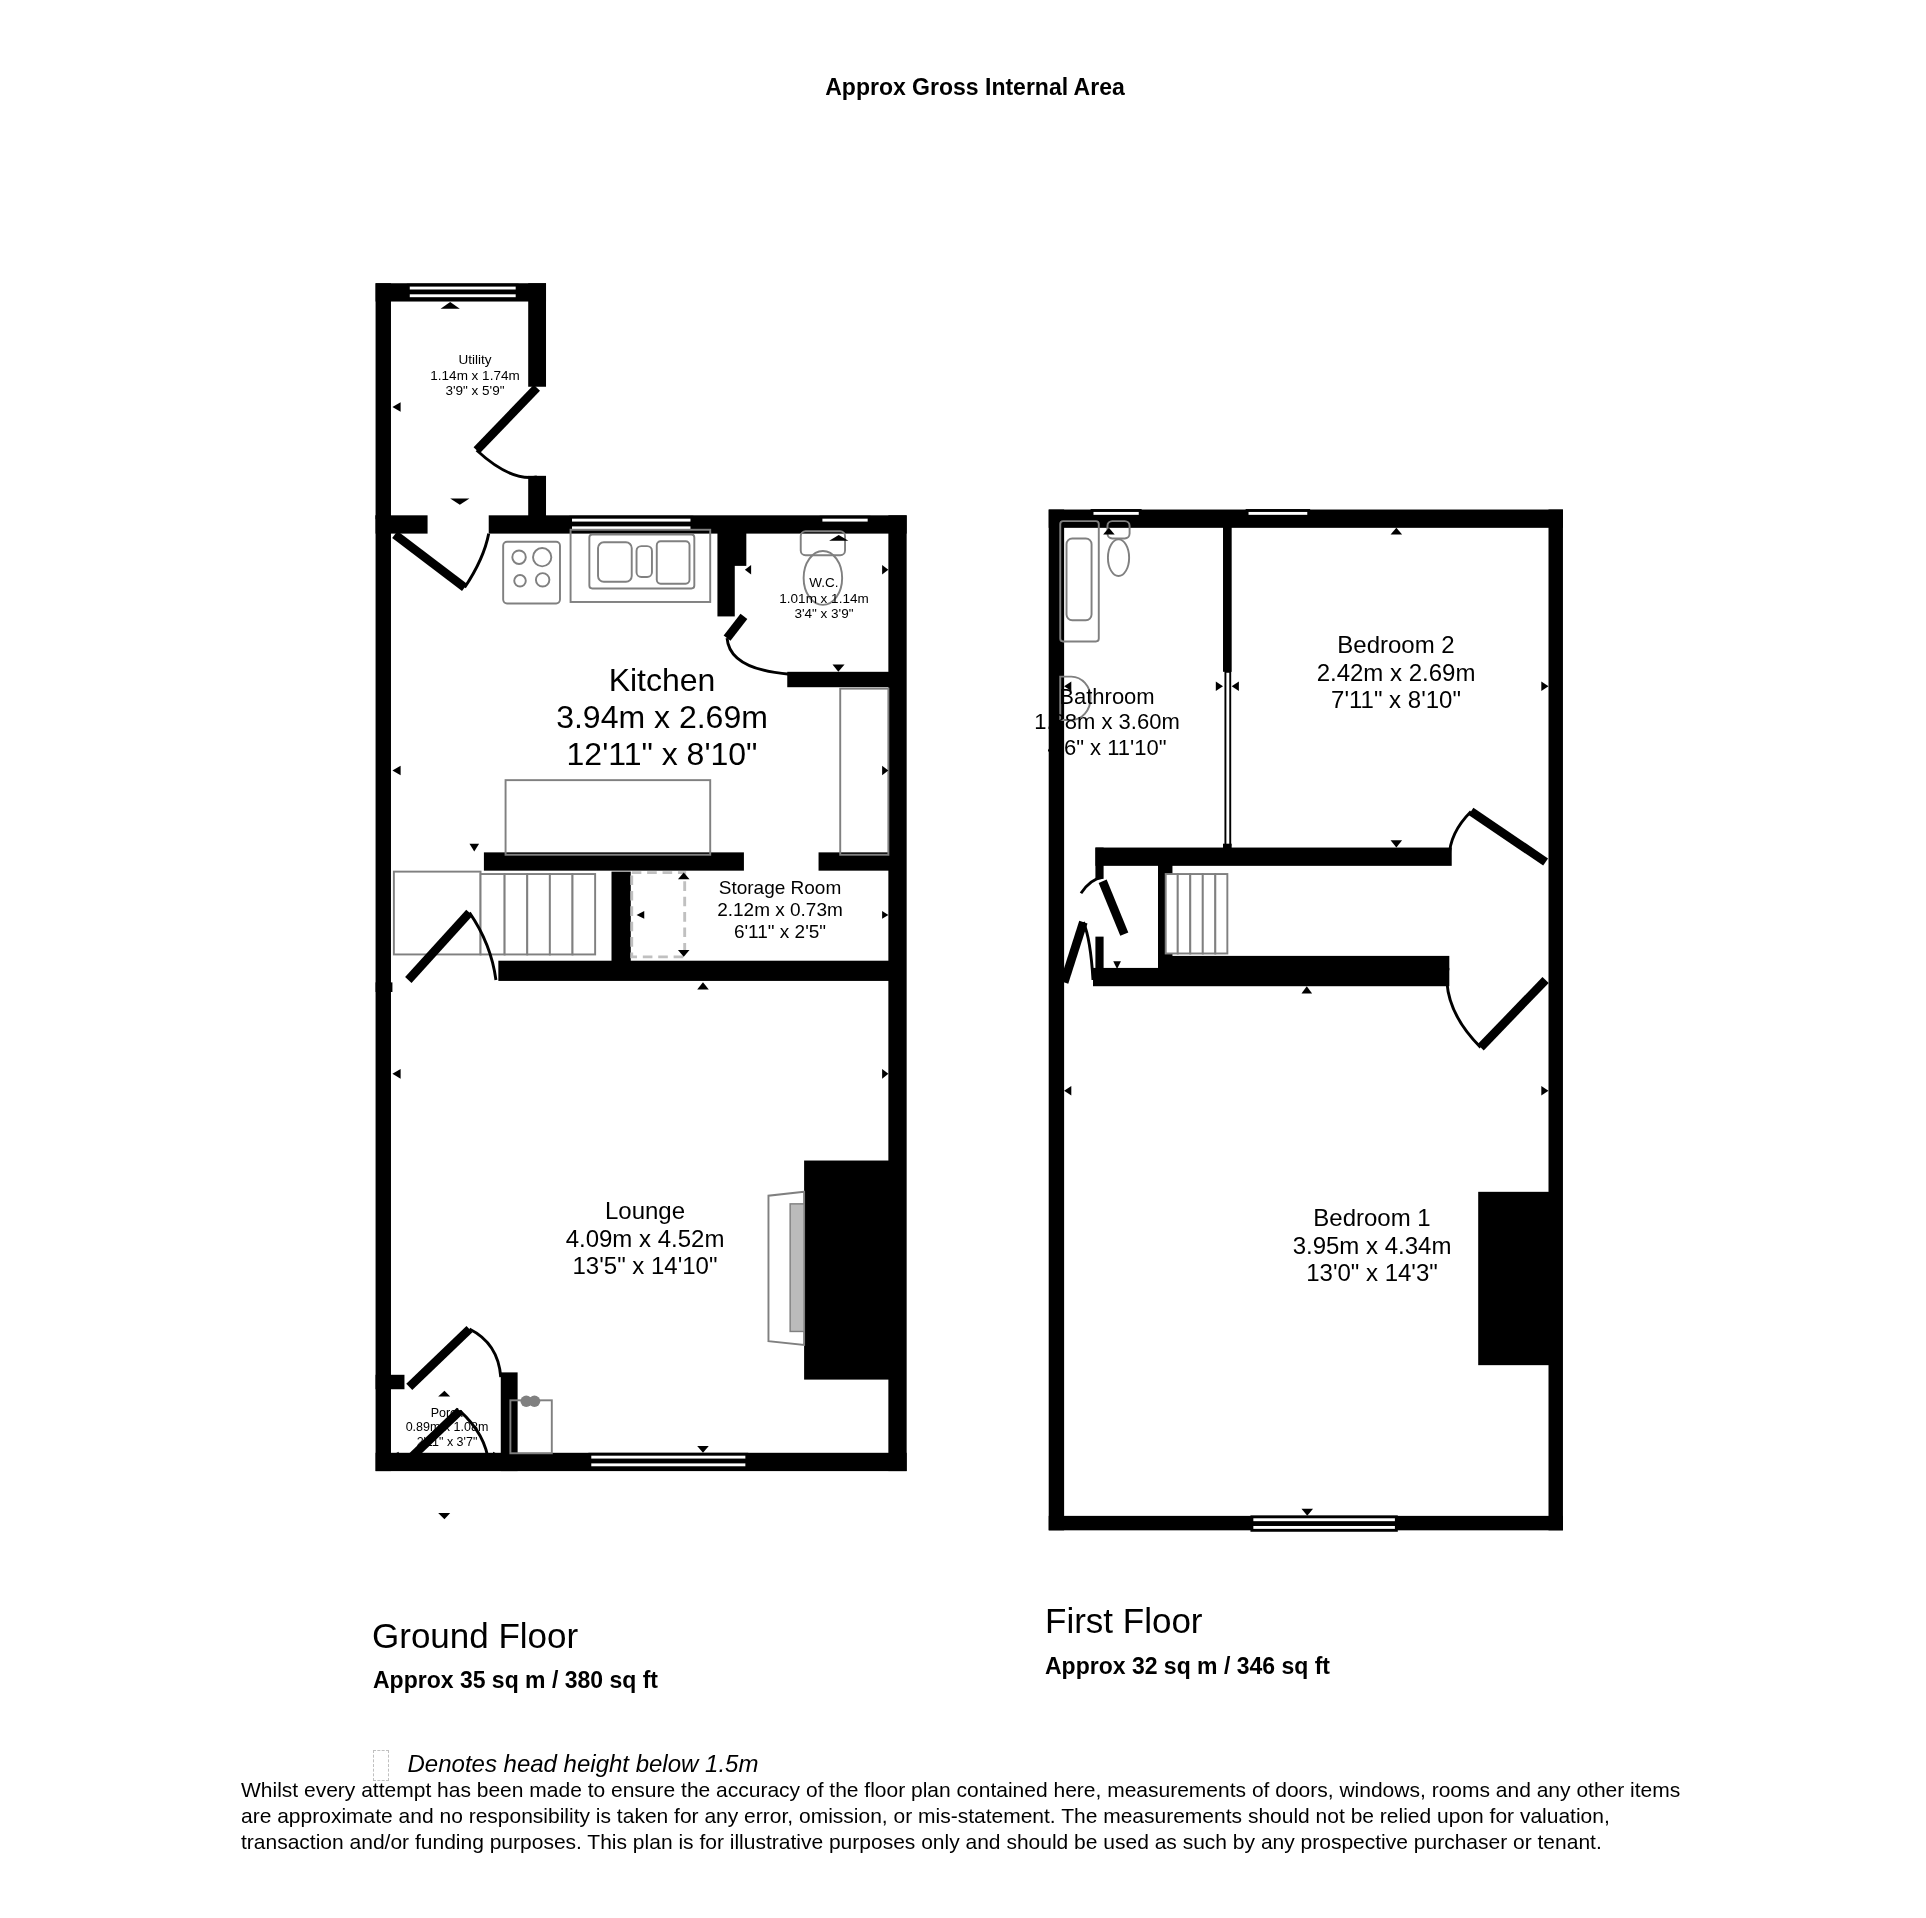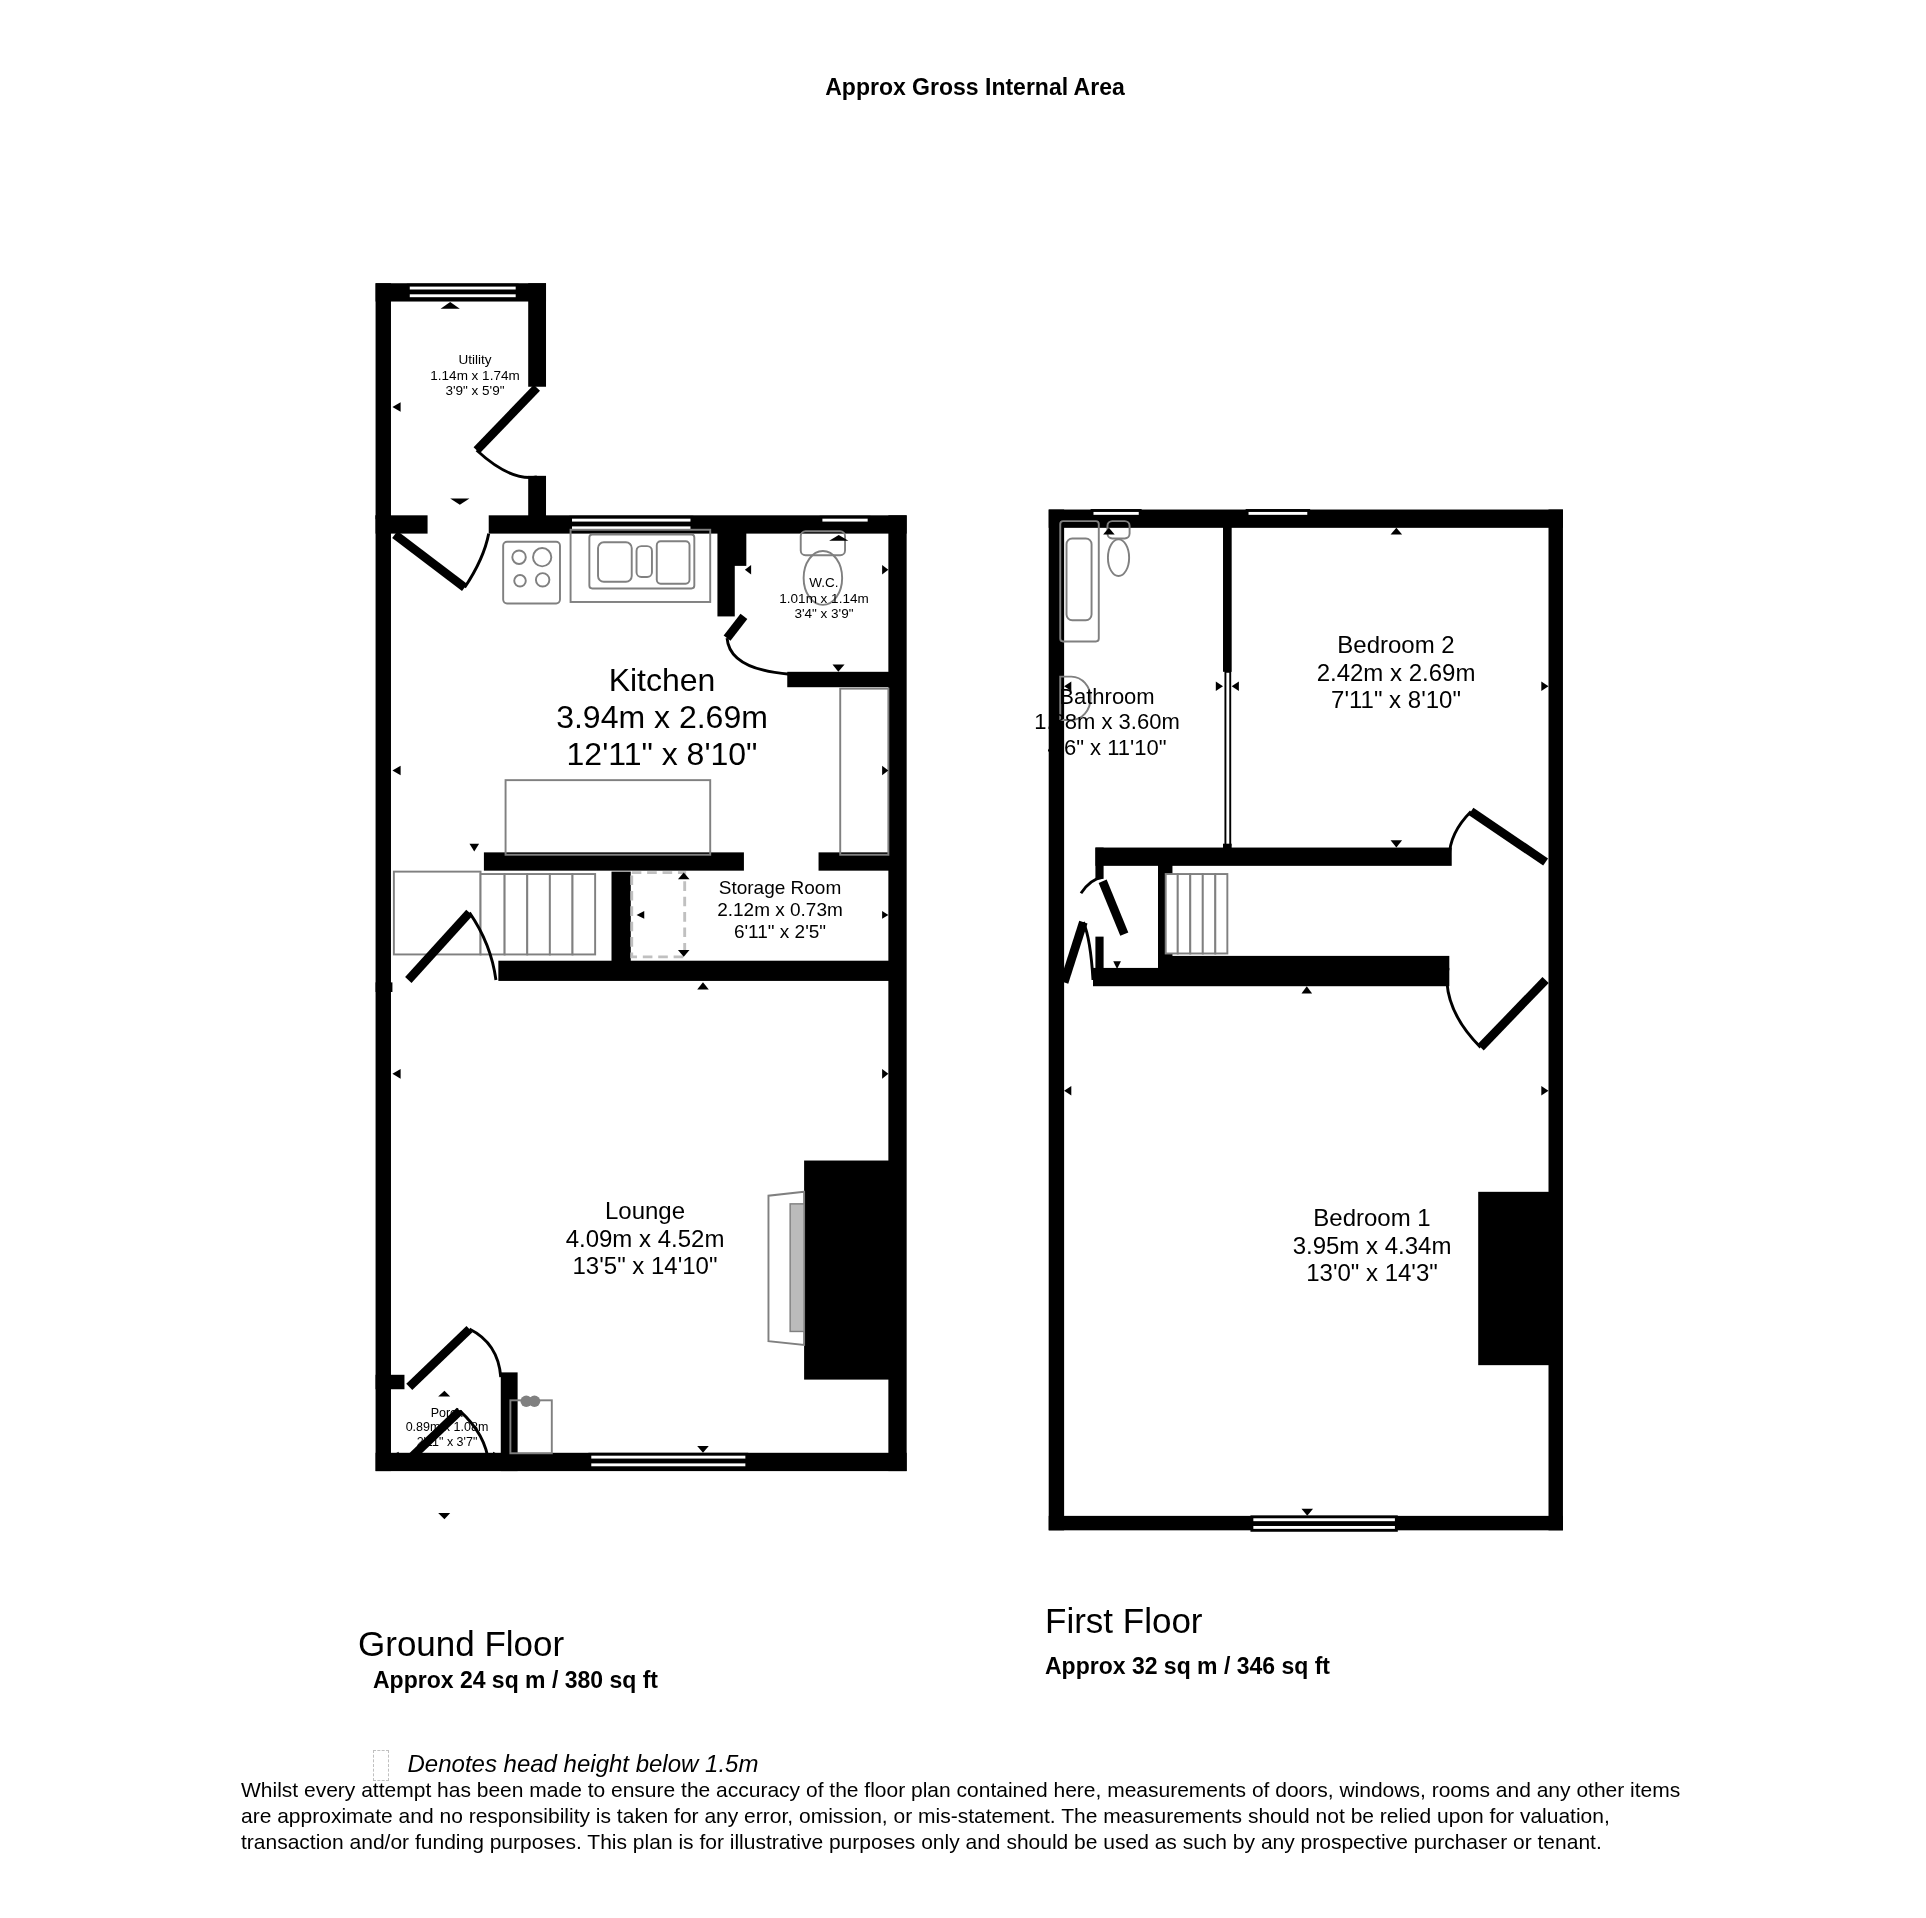--- a/index.html
+++ b/index.html
@@ -268,22 +268,22 @@
   <div class="name">Bedroom 2</div>
   <div>2.42m x 2.69m</div>
   <div>7'11" x 8'10"</div>
 </div>
 <div class="room-label" style="left:1372px; top:1204px; font-size:24px;">
   <div class="name">Bedroom 1</div>
   <div>3.95m x 4.34m</div>
   <div>13'0" x 14'3"</div>
 </div>
 
-<div class="floor-title" style="left:358px; top:1616px;margin-top:8px;">Ground Floor</div>
-<div class="floor-area" style="left:373px; top:1667px;">Approx 24 sq m / 380 sq ft</div>
+<div class="floor-title" style="left:372px; top:1616px;">Ground Floor</div>
+<div class="floor-area" style="left:373px; top:1667px;">Approx 35 sq m / 380 sq ft</div>
 <div class="floor-title" style="left:1045px; top:1601px;">First Floor</div>
 <div class="floor-area" style="left:1045px; top:1653px;">Approx 32 sq m / 346 sq ft</div>
 
 <div id="legend" class="abs">
   <span class="sw"></span><span>Denotes head height below 1.5m</span>
 </div>
 
 <div id="disclaimer" class="abs">Whilst every attempt has been made to ensure the accuracy of the floor plan contained here, measurements of doors, windows, rooms and any other items are approximate and no responsibility is taken for any error, omission, or mis-statement. The measurements should not be relied upon for valuation, transaction and/or funding purposes. This plan is for illustrative purposes only and should be used as such by any prospective purchaser or tenant.</div>
 
 

